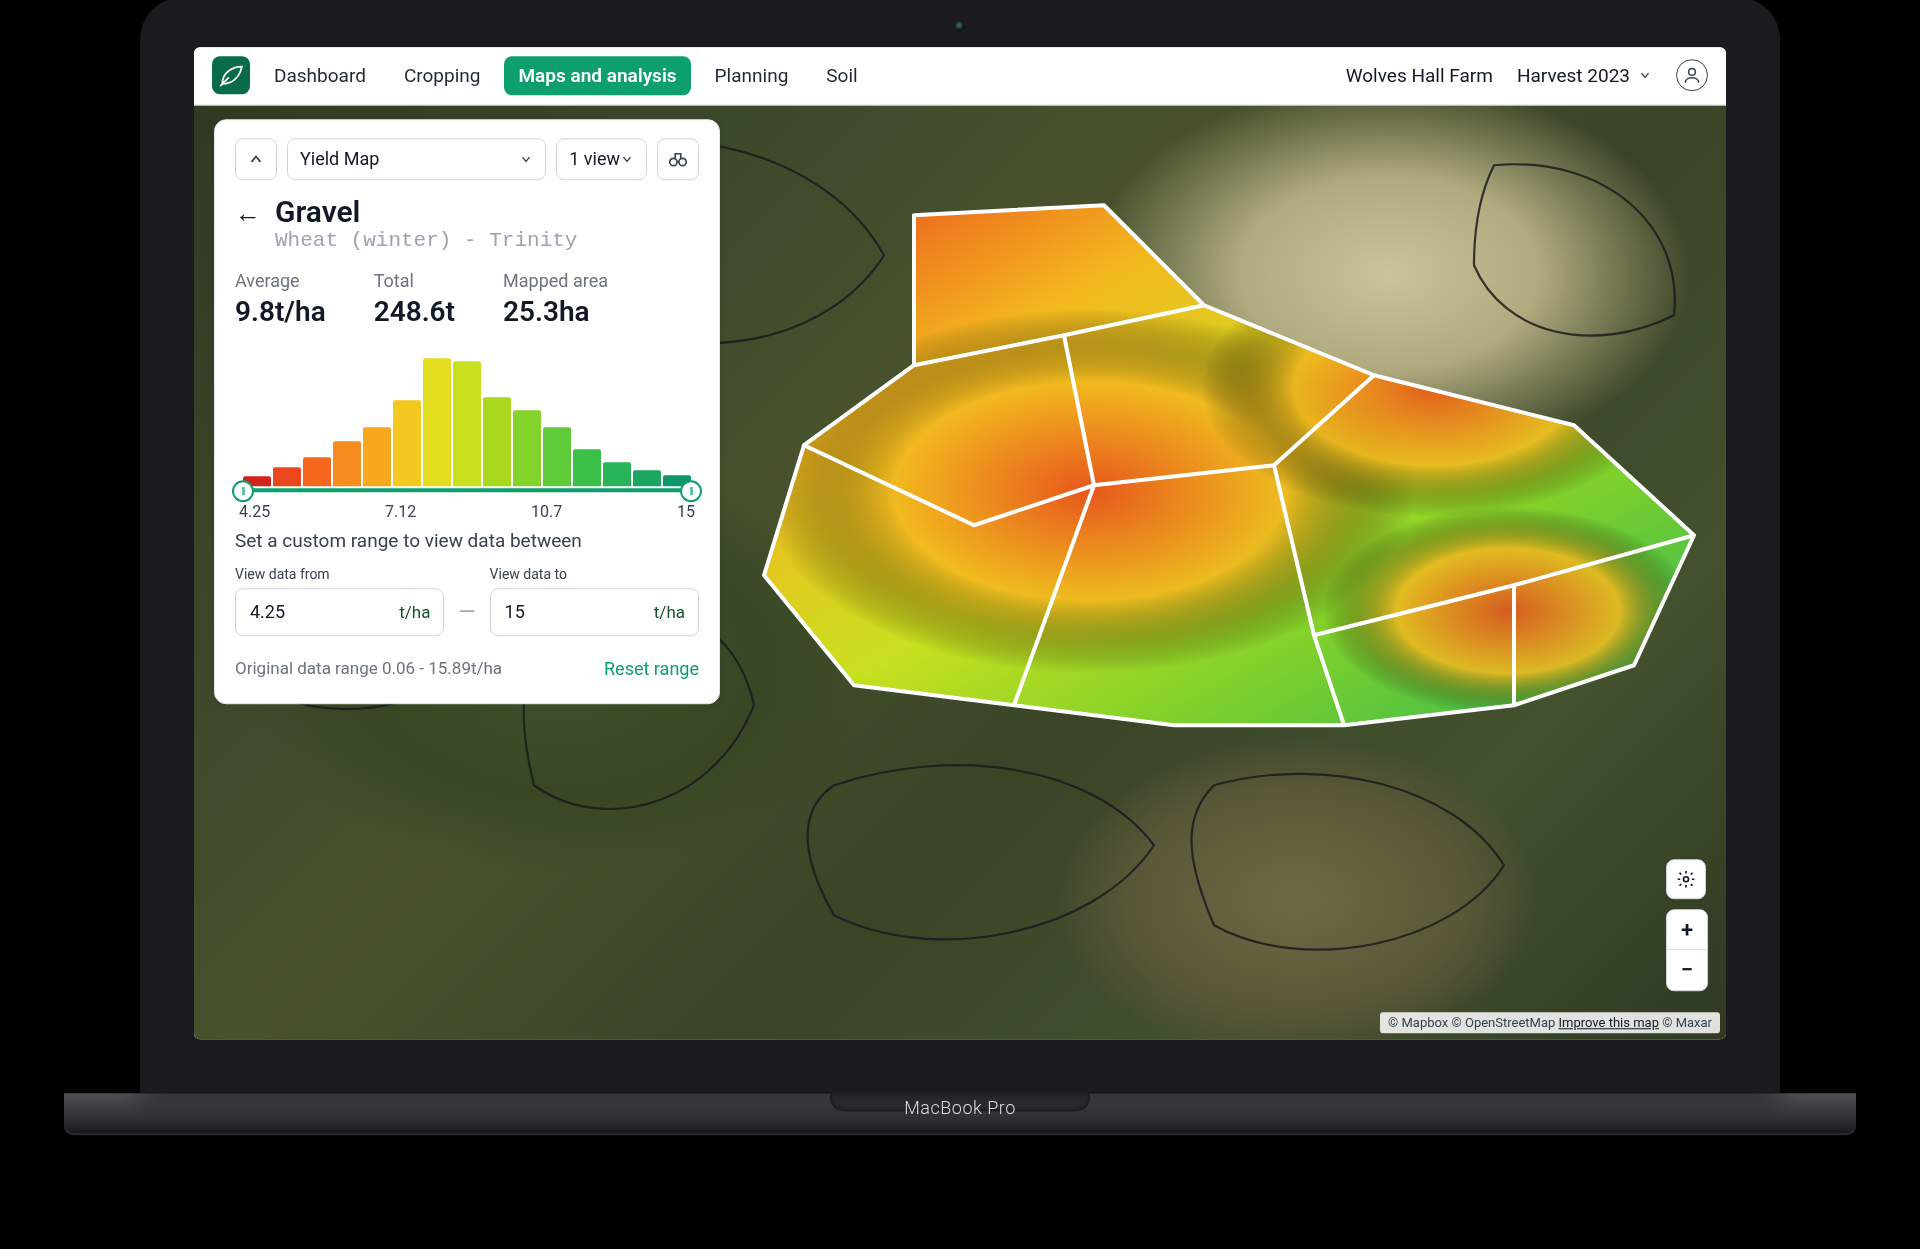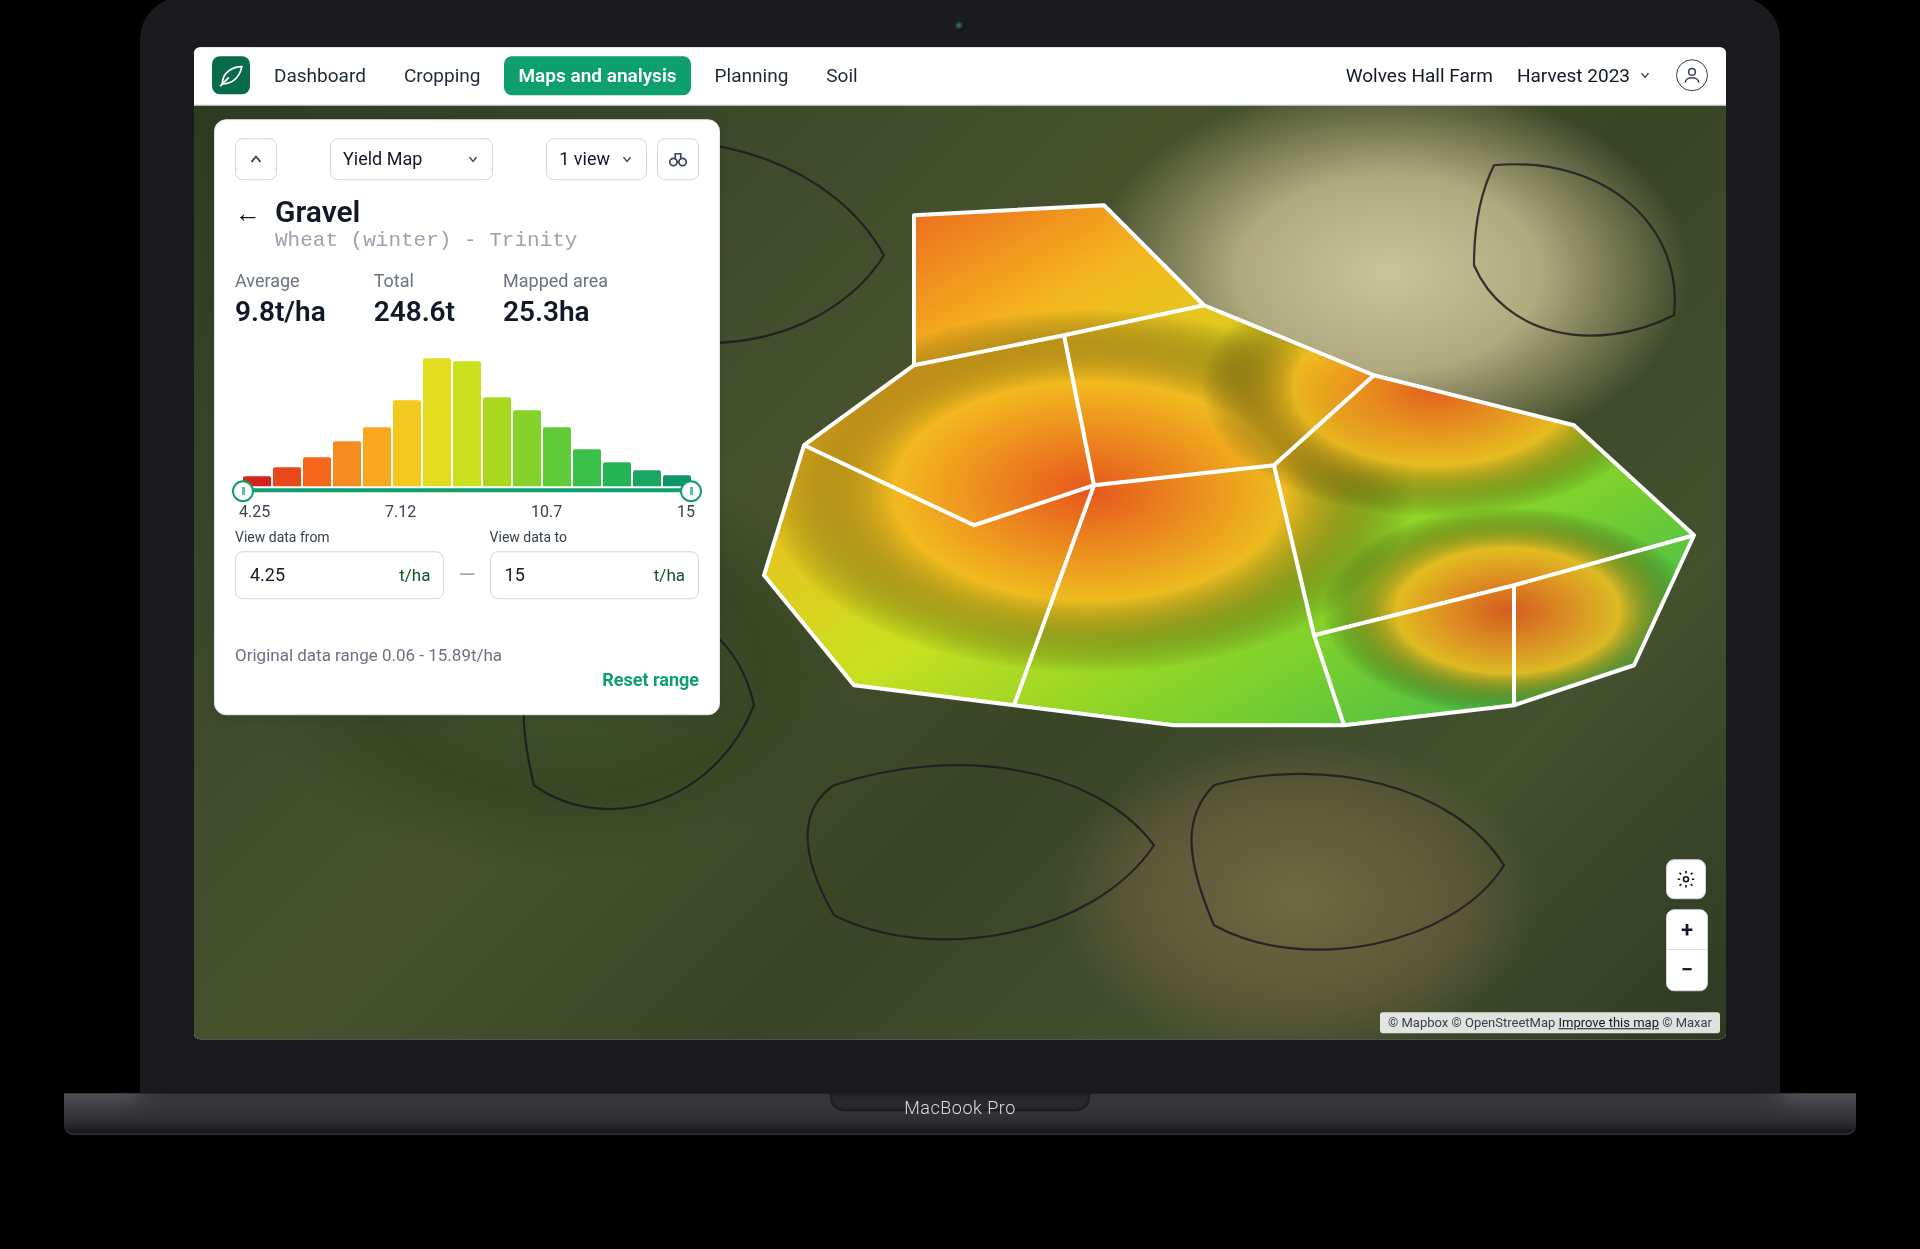--- a/index.html
+++ b/index.html
@@ -160,21 +160,21 @@
     z-index:2;
   }
   .panel-top { display:flex; gap:10px; align-items:center; margin-bottom: 14px;}
   .icon-btn {
     width:42px;height:42px;border:1px solid #d1d5db;border-radius:8px;background:#fff;
     display:flex;align-items:center;justify-content:center;cursor:pointer;
   }
   .select {
     height:42px;border:1px solid #d1d5db;border-radius:8px;background:#fff;
     display:flex;align-items:center;justify-content:space-between;
-    padding:0 12px;cursor:pointer;font-size:18px;color:#111827;gap:10px;margin-left:43px;
+    padding:0 12px;cursor:pointer;font-size:18px;color:#111827;
   }
   .select.main{flex:1;}
   .back-row{display:flex;gap:14px;align-items:flex-start;margin-bottom:18px;}
   .back-arrow{font-size:26px;line-height:1;color:#111827;padding-top:6px;cursor:pointer;}
   .field-title{font-size:30px;font-weight:600;color:#111827;}
   .field-sub{font-size:21px;color:#9ca3af;font-family:Liberation Mono, monospace;}
   .stats{display:flex;gap:48px;margin-bottom:18px;}
   .stat-label{color:#6b7280;font-size:18px;}
   .stat-value{font-size:28px;font-weight:600;color:#111827;margin-top:4px;}
   .chart-title{font-size:19px;color:#111827;margin-bottom:6px;}
@@ -190,21 +190,21 @@
   .hint{font-size:19px;color:#374151;margin-bottom:14px;}
   .range-inputs{display:flex;align-items:center;gap:14px;margin-bottom:22px;}
   .range-col{flex:1;}
   .range-label{font-size:14px;color:#374151;margin-bottom:6px;display:block;}
   .range-input{width:100%;height:48px;border:1px solid #d1d5db;border-radius:8px;padding:0 58px 0 14px;font-size:18px;color:#111827;}
   .range-box{position:relative;}
   .unit{position:absolute;right:14px;top:50%;transform:translateY(-50%);color:#14532d;font-size:17px;}
   .dash{color:#9ca3af;font-size:22px;margin-top:22px;}
   .footer-row{display:flex;justify-content:space-between;align-items:center;}
   .orig{color:#6b7280;font-size:17px;}
-  .reset{color:#0e9f6e;font-size:18px;font-weight:700;cursor:pointer;margin-top:48px;}
+  .reset{color:#0e9f6e;font-size:18px;font-weight:400;cursor:pointer;}
 </style>
 </head>
 <body>
 
 <div class="laptop">
   <div class="screen-bezel">
     <div class="camera"></div>
 
     <div class="screen">
 
@@ -382,20 +382,21 @@
             <div class="slider-handle left"></div>
             <div class="slider-handle right"></div>
           </div>
           <div class="ticks">
             <span>4.25</span>
             <span>7.12</span>
             <span>10.7</span>
             <span>15</span>
           </div>
 
+          <div class="hint">Set a custom range to view data between</div>
 
           <div class="range-inputs">
             <div class="range-col">
               <label class="range-label">View data from</label>
               <div class="range-box">
                 <input class="range-input" value="4.25" style="">
                 <span class="unit">t/ha</span>
               </div>
             </div>
             <div class="dash">—</div>

